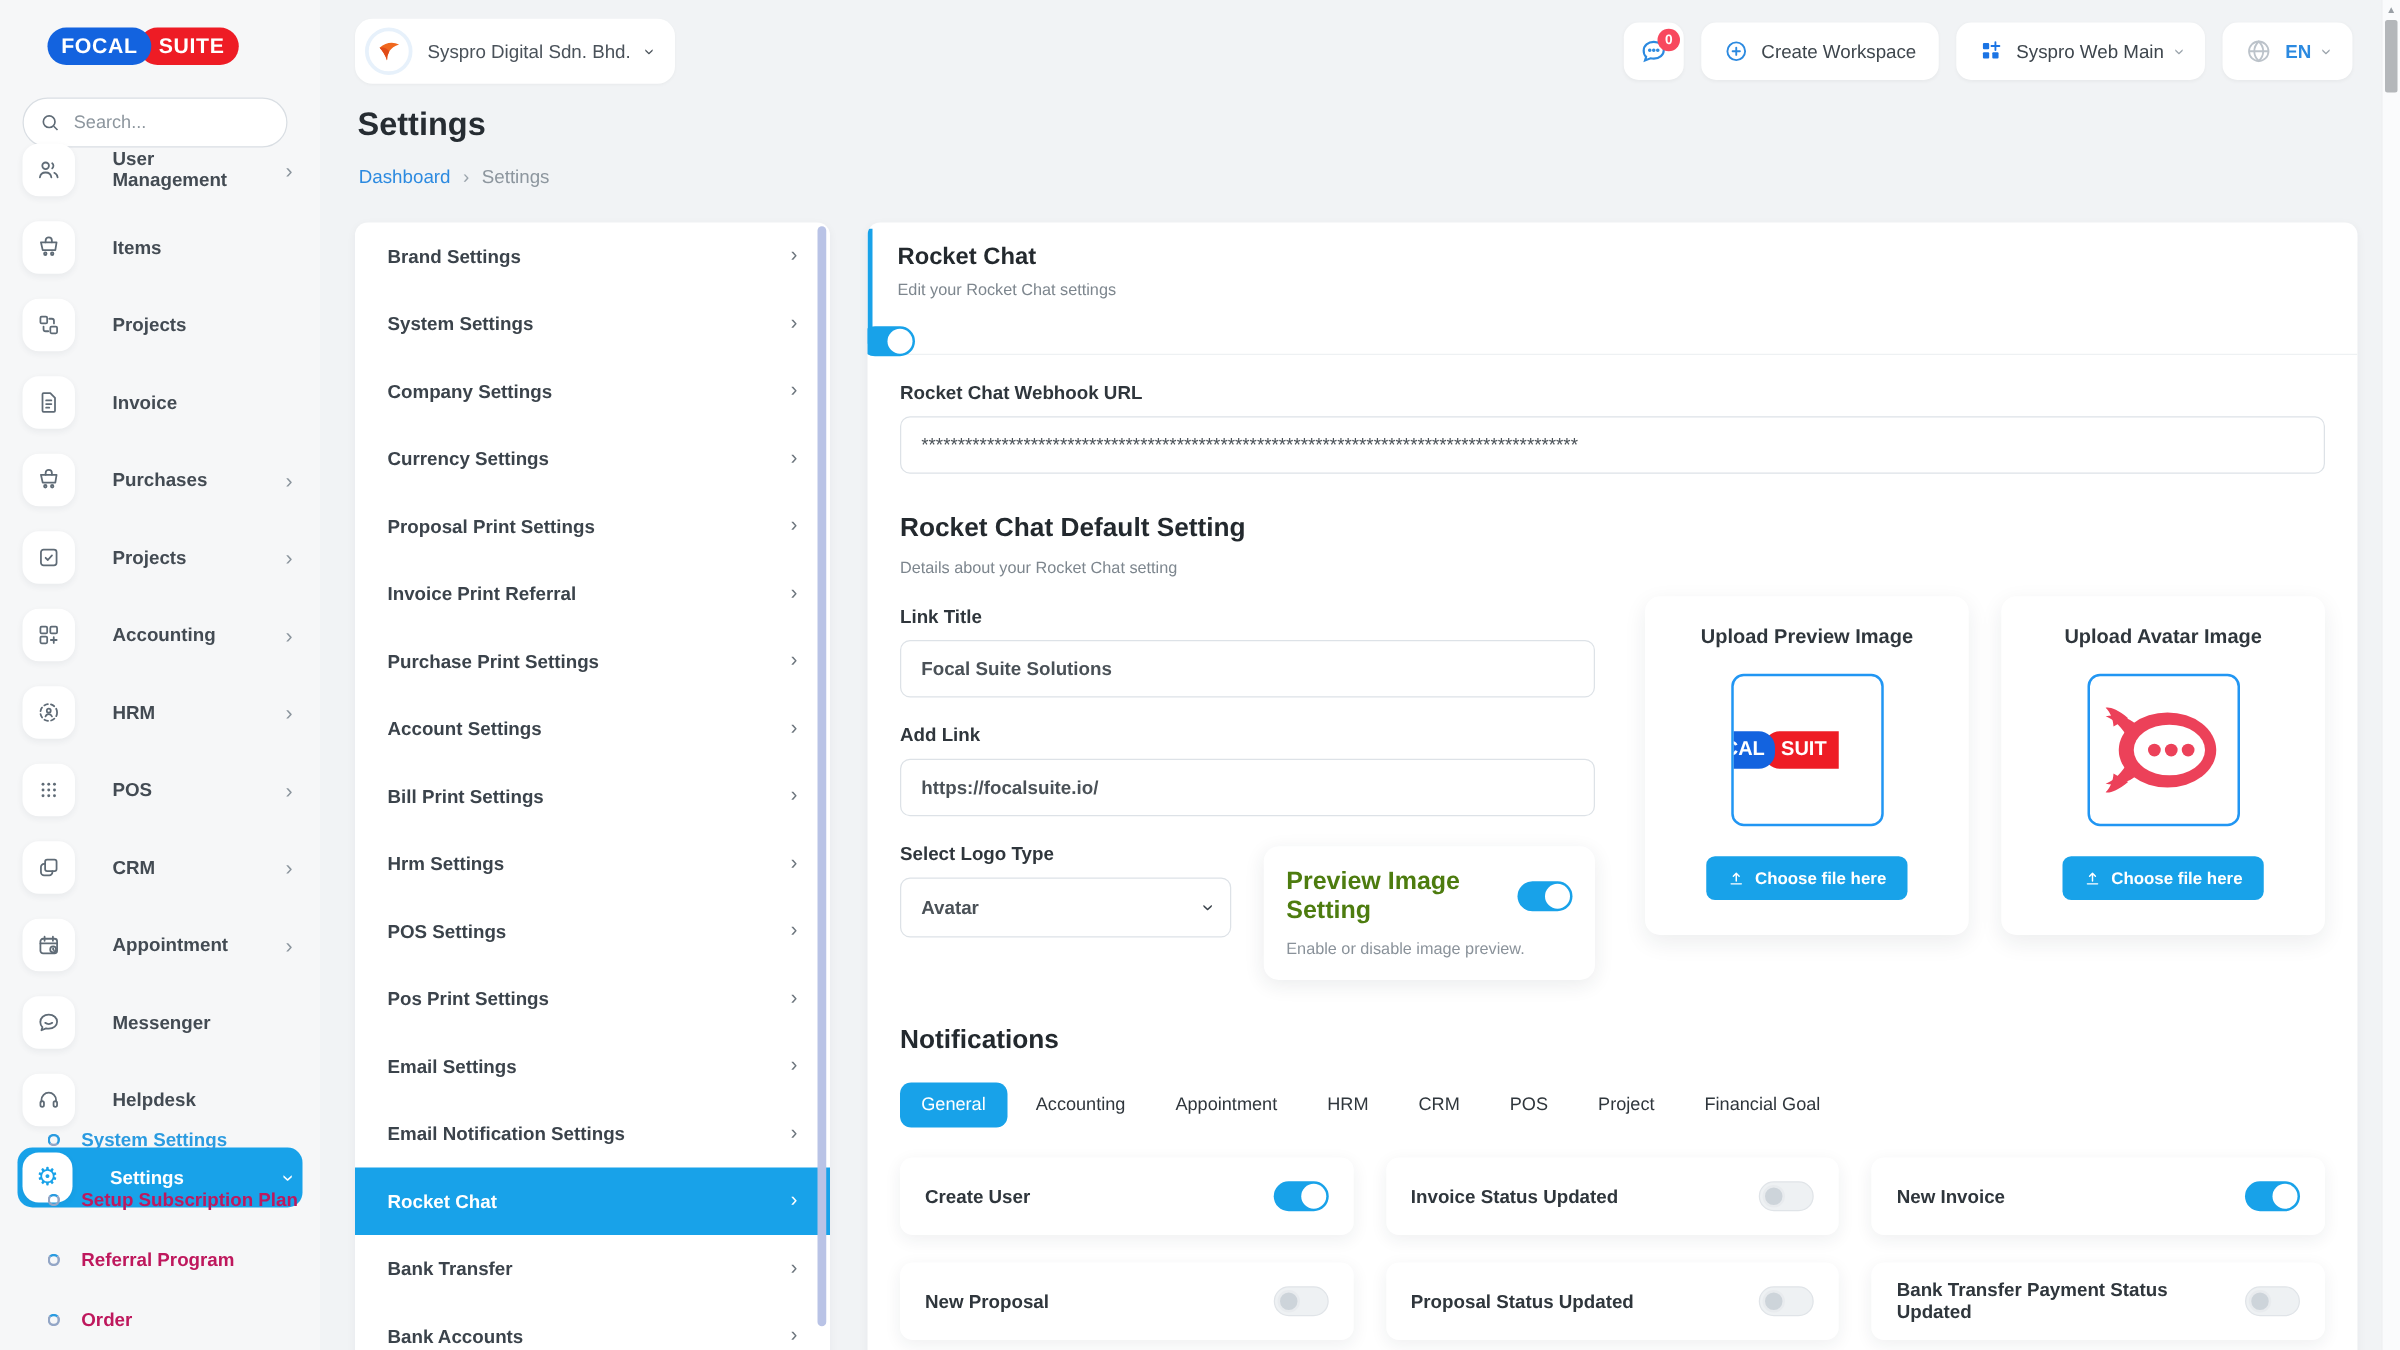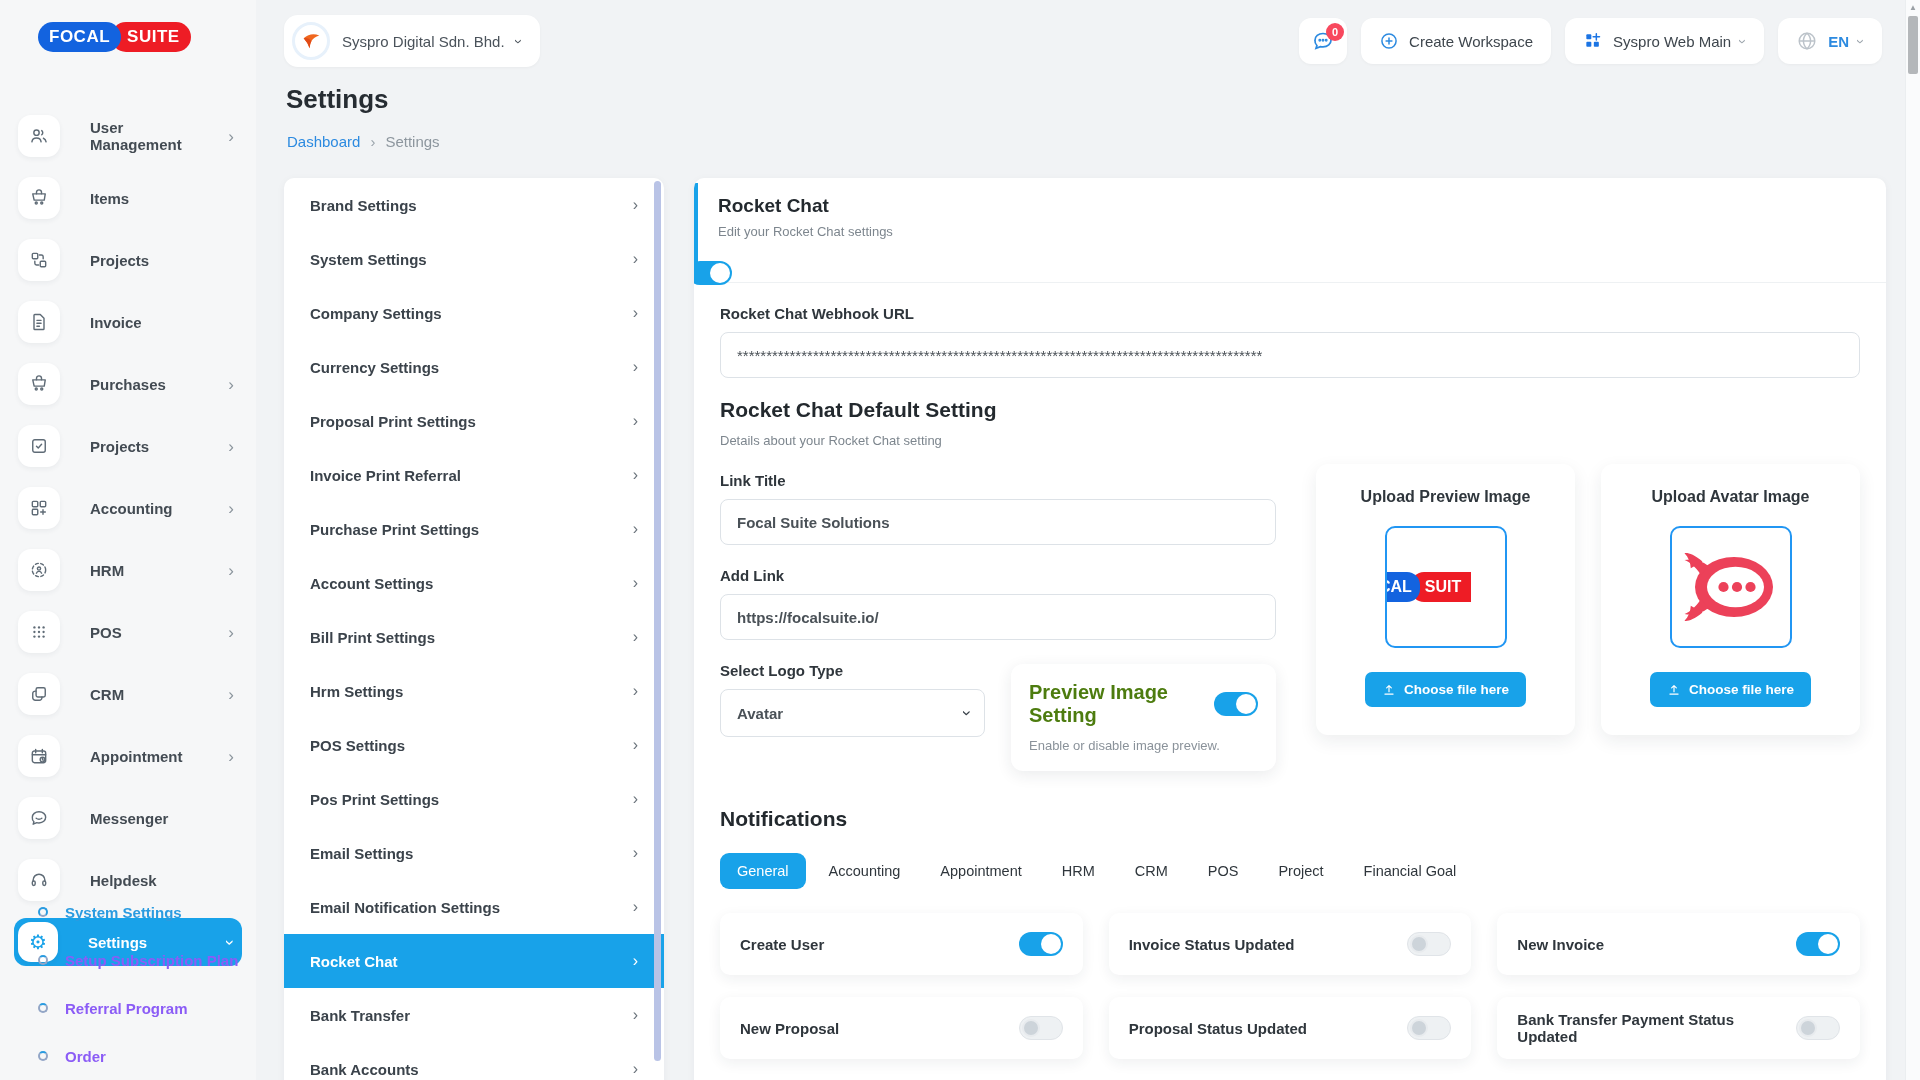--- a/index.html
+++ b/index.html
@@ -17,21 +17,21 @@
   .nav-item{height:42px;margin:0 14px 14px;display:flex;align-items:center;gap:30px;padding:3px 8px 3px 4px;border-radius:12px;cursor:pointer}
   .icon-tile{width:42px;height:42px;background:#fff;border-radius:13px;display:flex;align-items:center;justify-content:center;color:#5f6b76;box-shadow:0 2px 5px rgba(40,50,60,.06);flex:0 0 42px}
   .nav-label{font-size:15px;font-weight:700;color:#434b53}
   .nav-chev{margin-left:auto;color:#8b959d;font-size:17px;line-height:1}
   .chev-down{display:inline-block;transform:rotate(90deg)}
   .nav-item[data-active="true"]{background:#18a2e9}
   .nav-item[data-active="true"] .nav-label,.nav-item[data-active="true"] .nav-chev{color:#fff}
   .nav-item[data-active="true"] .icon-tile{color:#18a2e9;width:40px;height:40px;flex-basis:40px}
   .gear-glyph{font-size:20px;line-height:1}
   .sub{position:absolute;left:0;top:900px;width:256px}
-  .sub-item{height:24px;margin:0 0 24px 38px;display:flex;gap:17px;align-items:center;font-size:15px;color:#8b5cf6;font-weight:600;cursor:pointer}
+  .sub-item{height:24px;margin:0 0 24px 38px;display:flex;gap:17px;align-items:center;font-size:15px;color:#be185d;font-weight:600;cursor:pointer}
   .ring{width:10px;height:10px;border-radius:50%;border:2.5px solid #93a6c6;box-sizing:border-box;flex:0 0 10px;border-top-color:#2a9be0}
   .sub-item[data-active="true"]{color:#2a9be0}
   .sub-item[data-active="true"] .ring{border-color:#2a9be0;border-bottom-color:#93a6c6}
   
   .topbar{position:absolute;left:240px;right:14px;top:0;height:70px;display:flex;align-items:center;padding:12px 24px 0 44px;box-sizing:border-box}
   .company-pill{display:flex;align-items:center;gap:12px;background:#fff;border-radius:14px;height:52px;padding:0 18px 0 8px;font-size:15px;color:#4a525a;box-shadow:0 1px 3px rgba(0,0,0,.04);cursor:pointer}
   .company-logo{width:38px;height:38px;border-radius:50%;background:#fff;border:3px solid #e7f1fb;display:flex;align-items:center;justify-content:center;box-sizing:border-box}
   .right-group{margin-left:auto;display:flex;align-items:center;gap:14px}
   .pill{background:#fff;height:46px;border-radius:12px;display:flex;align-items:center;gap:10px;padding:0 18px;font-size:15px;color:#3e464d;box-shadow:0 1px 3px rgba(0,0,0,.04);cursor:pointer;border:none;font-family:"Liberation Sans",sans-serif}
   .chat-pill{width:48px;padding:0;justify-content:center;position:relative}
@@ -60,21 +60,21 @@
   .panel-header{position:relative;padding:17px 28px 15px 24px}
   .panel-header::before{content:"";position:absolute;left:0;top:5px;bottom:8px;width:4px;background:#18a2e9}
   .panel-title{font-size:19px;font-weight:700;color:#23292e}
   .panel-sub{font-size:13px;color:#7d868e;margin-top:7px}
   .panel-toggle{position:absolute;right:30px;top:22px}
   .divider{height:1px;background:#eef1f3}
   .panel-body{padding:22px 26px 0}
   .field-label{font-size:15px;font-weight:700;color:#2f363c;display:block}
   .text-input{width:100%;height:46px;border:1px solid #dde2e7;border-radius:8px;padding:0 16px;font-size:15px;color:#4a5157;background:#fff;box-sizing:border-box;margin-top:10px;font-family:"Liberation Sans",sans-serif;outline:none}
   .bold-val{font-weight:700}
-  .rc-section{margin-top:20px;display:flex;gap:40px}
+  .rc-section{margin-top:32px;display:flex;gap:40px}
   .rc-left{flex:0 0 556px}
   .rc-h{font-size:21px;font-weight:700;color:#23292e;margin:0}
   .rc-sub{font-size:13px;color:#7d868e;margin:11px 0 24px}
   .fgroup{margin-bottom:22px}
   .logo-row{display:flex;gap:26px;align-items:flex-start}
   .select-wrap{flex:0 0 265px}
   .select{height:46px;border:1px solid #dde2e7;border-radius:8px;padding:0 14px 0 16px;font-size:15px;color:#4a5157;font-weight:700;display:flex;align-items:center;justify-content:space-between;margin-top:10px;cursor:pointer;background:#fff}
   .select .chev{transform:rotate(90deg);color:#3b434b;font-weight:400;font-size:17px}
   .preview-card{flex:1;background:#fff;border-radius:12px;box-shadow:0 4px 16px rgba(30,40,50,.09);padding:17px 18px 18px;margin-top:2px}
   .preview-top{display:flex;justify-content:space-between;align-items:center}
@@ -103,20 +103,29 @@
   .toggle[data-on="false"]::after{content:"";position:absolute;left:2px;top:2px;width:18px;height:18px;border-radius:50%;background:#cdd4da;border:2px solid #e8ebee;box-sizing:border-box}
   svg{display:block}
 </style>
 </head>
 <body>
 
 <aside class="sidebar">
   <div class="logo">
     <span class="logo-pill logo-focal">FOCAL</span>
     <span class="logo-pill logo-suite">SUITE</span>
+  </div>
+  <div class="search">
+    <span>
+        <svg width="16" height="16" viewBox="0 0 24 24" fill="none" stroke="#5f6b76" stroke-width="2">
+          <circle cx="11" cy="11" r="7"></circle>
+          <path d="M16.5 16.5L21 21"></path>
+        </svg>
+      </span>
+    <input placeholder="Search..." style="">
   </div>
 
   <nav class="nav">
     <div class="nav-item" data-active="false">
       <span class="icon-tile">
           <svg width="20" height="20" viewBox="0 0 24 24" fill="none" stroke="currentColor" stroke-width="1.7" stroke-linecap="round" stroke-linejoin="round">
             <circle cx="9" cy="8" r="3.2"></circle>
             <path d="M3.5 19c.4-3 2.6-4.6 5.5-4.6s5.1 1.6 5.5 4.6"></path>
             <path d="M15.3 5.5a3.2 3.2 0 010 5M17.3 14.7c1.8.8 2.9 2.1 3.2 4.3"></path>
           </svg>

